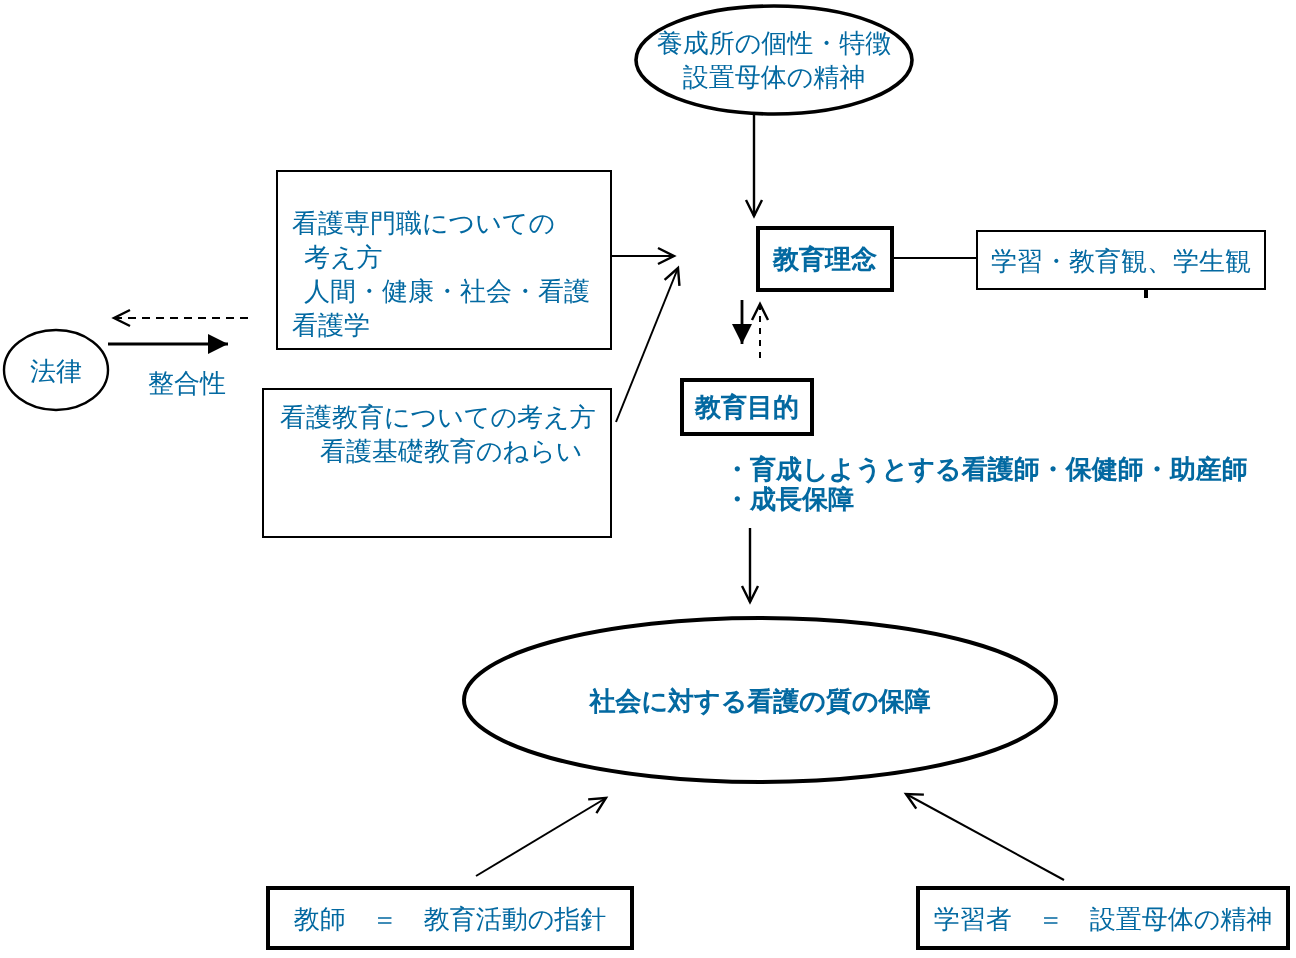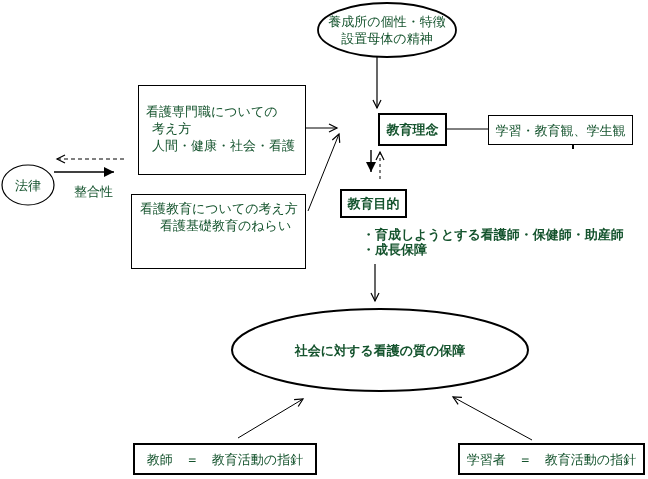--- a/index.html
+++ b/index.html
@@ -1,19 +1,19 @@
 <!DOCTYPE html>
 <html><head>
 <meta charset="utf-8">
 <style>
   html,body{margin:0;padding:0;background:#fff;}
   #canvas{
     position:relative;width:648px;height:479px;background:#ffffff;
     font-family:"Liberation Sans","DejaVu Sans",sans-serif;
-    color:#14532d;overflow:hidden;
+    color:#0369a1;overflow:hidden;
   }
   #wires{position:absolute;left:0;top:0;width:648px;height:479px;z-index:1;}
   .abs{position:absolute;z-index:2;}
   .box{border:1px solid #000;background:#fff;box-sizing:border-box;}
   .box-thick{border:2px solid #000;background:#fff;box-sizing:border-box;}
   .center{display:flex;align-items:center;justify-content:center;text-align:center;}
   .t13{font-size:13px;line-height:17px;}
   .bold{font-weight:bold;}
   .ellipse-label{display:flex;flex-direction:column;align-items:center;justify-content:center;text-align:center;}
   .ln{white-space:pre;}
@@ -56,20 +56,21 @@
 
   <div class="abs ellipse-label t13" style="left:318px;top:3px;width:138px;height:54px;">
     <div class="ln">養成所の個性・特徴</div>
     <div class="ln">設置母体の精神</div>
   </div>
 
   <div class="abs box t13" style="left:138px;top:85px;width:168px;height:90px;padding:17px 2px 0 7px;">
     <div class="ln">看護専門職についての</div>
     <div class="ln ind6">考え方</div>
     <div class="ln ind6">人間・健康・社会・看護</div>
+    <div class="ln">看護学</div>
   </div>
 
   <div class="abs box t13" style="left:131px;top:194px;width:175px;height:75px;padding:5px 2px 0 8px;">
     <div class="ln">看護教育についての考え方</div>
     <div class="ln ind20">看護基礎教育のねらい</div>
   </div>
 
   <div class="abs box-thick center t13 bold" style="left:342px;top:113px;width:69px;height:33px;margin-left:36px;">
     <span class="ln">教育理念</span>
   </div>
@@ -97,16 +98,16 @@
 
   <div class="abs center t13 bold" style="left:232px;top:310px;width:296px;height:80px;">
     <span class="ln">社会に対する看護の質の保障</span>
   </div>
 
   <div class="abs box-thick center t13" style="left:133px;top:443px;width:184px;height:32px;">
     <span class="ln">教師　＝　教育活動の指針</span>
   </div>
 
   <div class="abs box-thick center t13" style="left:458px;top:443px;width:187px;height:32px;">
-    <span class="ln">学習者　＝　教育活動の指針</span>
+    <span class="ln">学習者　＝　設置母体の精神</span>
   </div>
 
 </div>
 
 </body></html>

